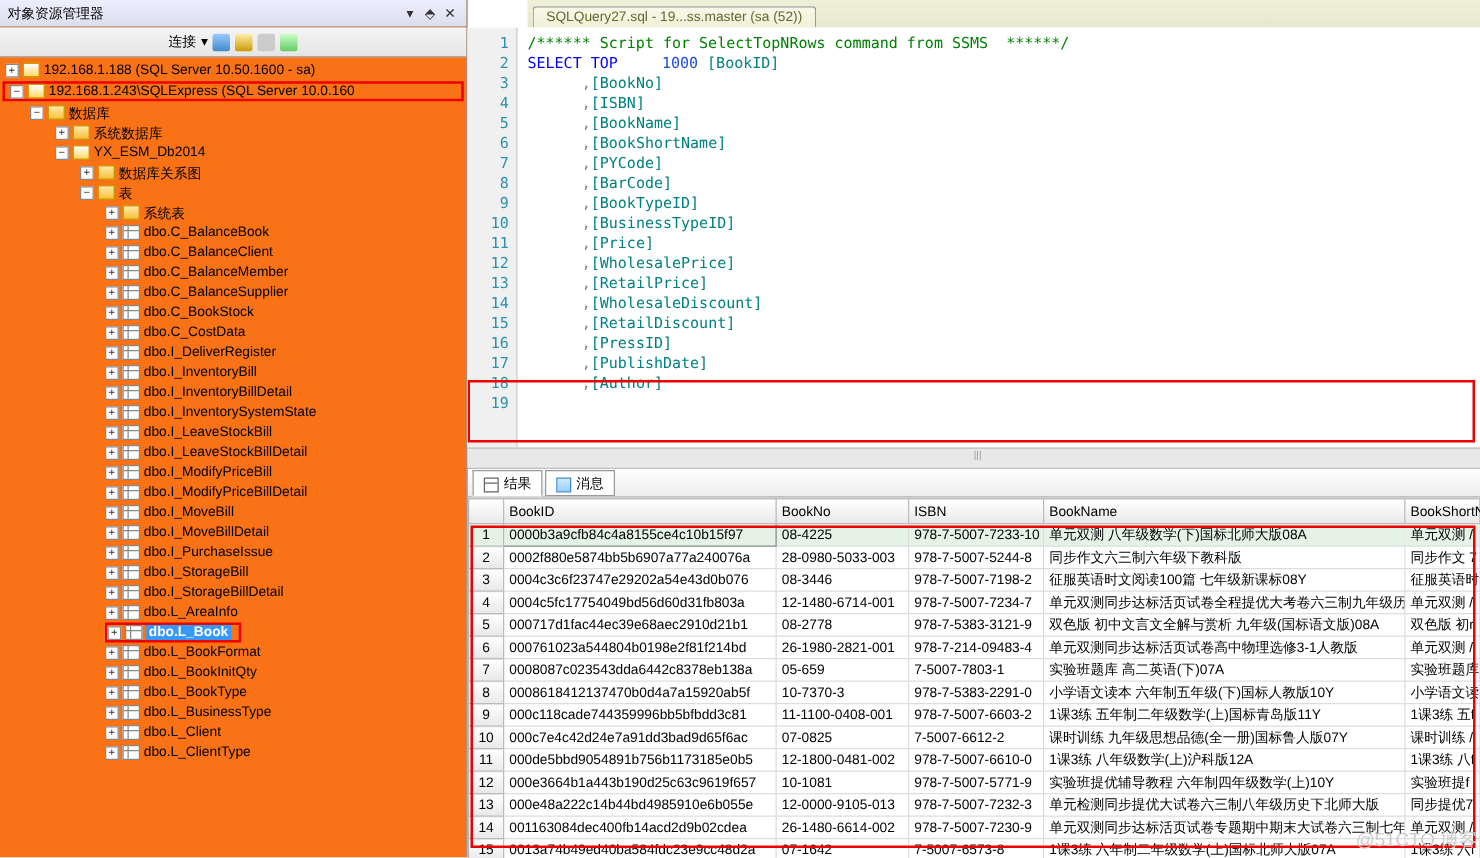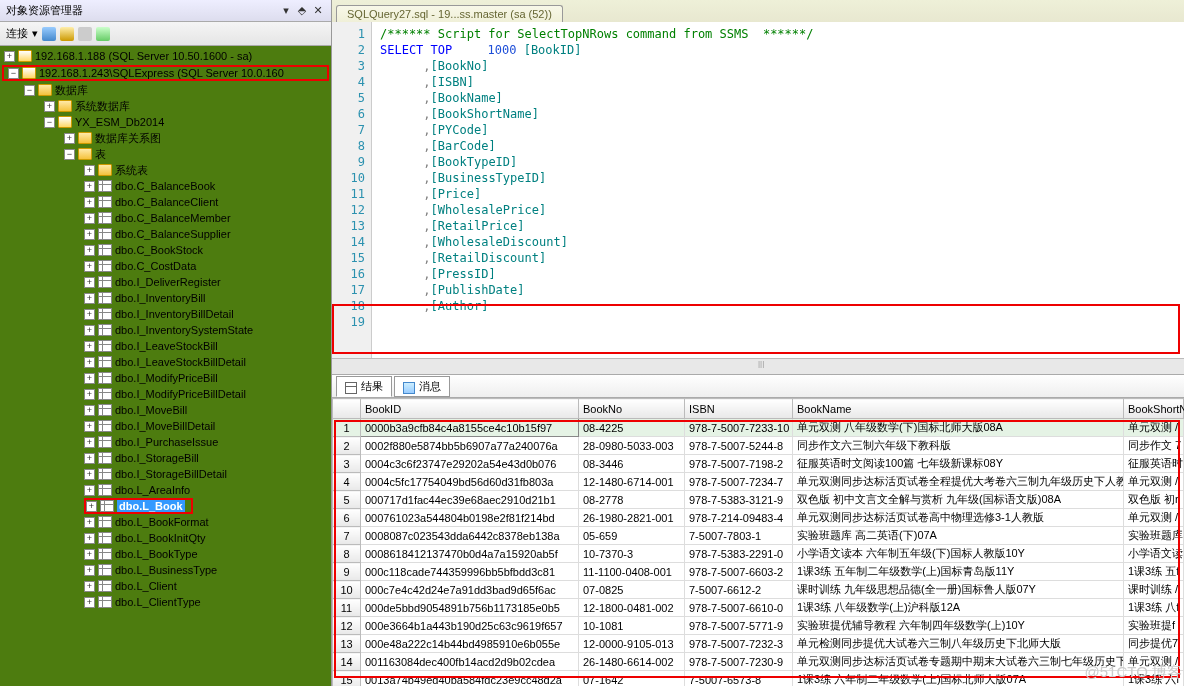--- a/index.html
+++ b/index.html
@@ -1,41 +1,41 @@
 <!DOCTYPE html>
 <html><head>
   <meta charset="utf-8">
   <style>
     * { box-sizing: border-box; margin: 0; padding: 0; }
     body { font-family: "Microsoft YaHei", Tahoma, sans-serif; font-size: 11px; background: #fff; overflow: hidden; }
     .container { display: flex; width: 1184px; height: 686px; }
     
     
-    .left-panel { width: 332px; border-right: 1px solid #999; background: #4d7c0f; position: relative; }
+    .left-panel { width: 374px; border-right: 1px solid #999; background: #f97316; position: relative; }
     .panel-header { height: 22px; background: linear-gradient(#eef, #dde); border-bottom: 1px solid #aaa; padding: 3px 6px; display: flex; align-items: center; justify-content: space-between; font-size: 11px; }
     .panel-header-controls { display: flex; gap: 2px; }
     .panel-header-controls span { width: 14px; text-align: center; cursor: pointer; color: #333; }
-    .toolbar { height: 24px; background: linear-gradient(#f5f5f5, #e5e5e5); border-bottom: 1px solid #aaa; padding: 2px 6px; display: flex; align-items: center; gap: 4px; font-size: 11px; }
+    .toolbar { height: 24px; background: linear-gradient(#f5f5f5, #e5e5e5); border-bottom: 1px solid #aaa; padding: 2px 6px; display: flex; align-items: center; gap: 4px; font-size: 11px; justify-content: center; }
     .toolbar .tb-icon { width: 14px; height: 14px; display: inline-block; }
     
     .tree { padding: 2px 0; overflow: auto; height: calc(100% - 46px); }
     .tree-node { display: flex; align-items: center; height: 16px; padding: 1px 0; font-size: 11px; white-space: nowrap; }
     .tree-node .expander { width: 11px; height: 11px; border: 1px solid #888; background: #fff; display: flex; align-items: center; justify-content: center; font-size: 9px; line-height: 1; margin-right: 3px; cursor: pointer; color: #333; }
     .tree-node .icon { width: 14px; height: 12px; display: inline-block; margin-right: 3px; flex-shrink: 0; }
     .icon-db { background: linear-gradient(#fff, #ffd966); border: 1px solid #c90; border-radius: 1px; }
     .icon-folder { background: linear-gradient(#ffe9a8, #f5c23c); border: 1px solid #c90; border-radius: 1px; }
     .icon-table { background: #fff; border: 1px solid #888; position: relative; }
     .icon-table::before { content: ""; position: absolute; top: 3px; left: 0; right: 0; border-top: 1px solid #888; }
     .icon-table::after { content: ""; position: absolute; left: 3px; top: 0; bottom: 0; border-left: 1px solid #888; }
     .tree-node.selected .label { background: #3399ff; color: #fff; padding: 0 2px; font-weight: bold; }
     .red-box { border: 2px solid #e00; }
     
     
     .right-panel { flex: 1; display: flex; flex-direction: column; min-width: 0; }
-    .tab-bar { height: 22px; background: linear-gradient(#eef0d8, #e8e8d0); display: flex; align-items: flex-end; padding: 0 4px; }
+    .tab-bar { height: 22px; background: linear-gradient(#eef0d8, #e8e8d0); display: flex; align-items: flex-end; padding: 0 4px; margin-left: 48px; }
     .tab { background: linear-gradient(#f8f8e8, #f0f0d8); border: 1px solid #999; border-bottom: none; padding: 2px 10px; font-size: 11px; border-radius: 3px 3px 0 0; color: #663; }
     
     .editor { flex: 0 0 336px; background: #fff; font-family: Consolas, monospace; font-size: 12px; display: flex; overflow: hidden; position: relative; }
     .gutter { background: #f0f0f0; border-right: 1px solid #ccc; width: 40px; padding: 4px 6px 4px 0; text-align: right; color: #2b91af; }
     .gutter div { height: 16px; line-height: 16px; }
     .code { padding: 4px 8px; flex: 1; }
     .code-line { height: 16px; line-height: 16px; white-space: pre; }
     .kw { color: #0000ff; }
     .num { color: #1d4ed8; margin-left: 28px; }
     .ident { color: #008080; }

